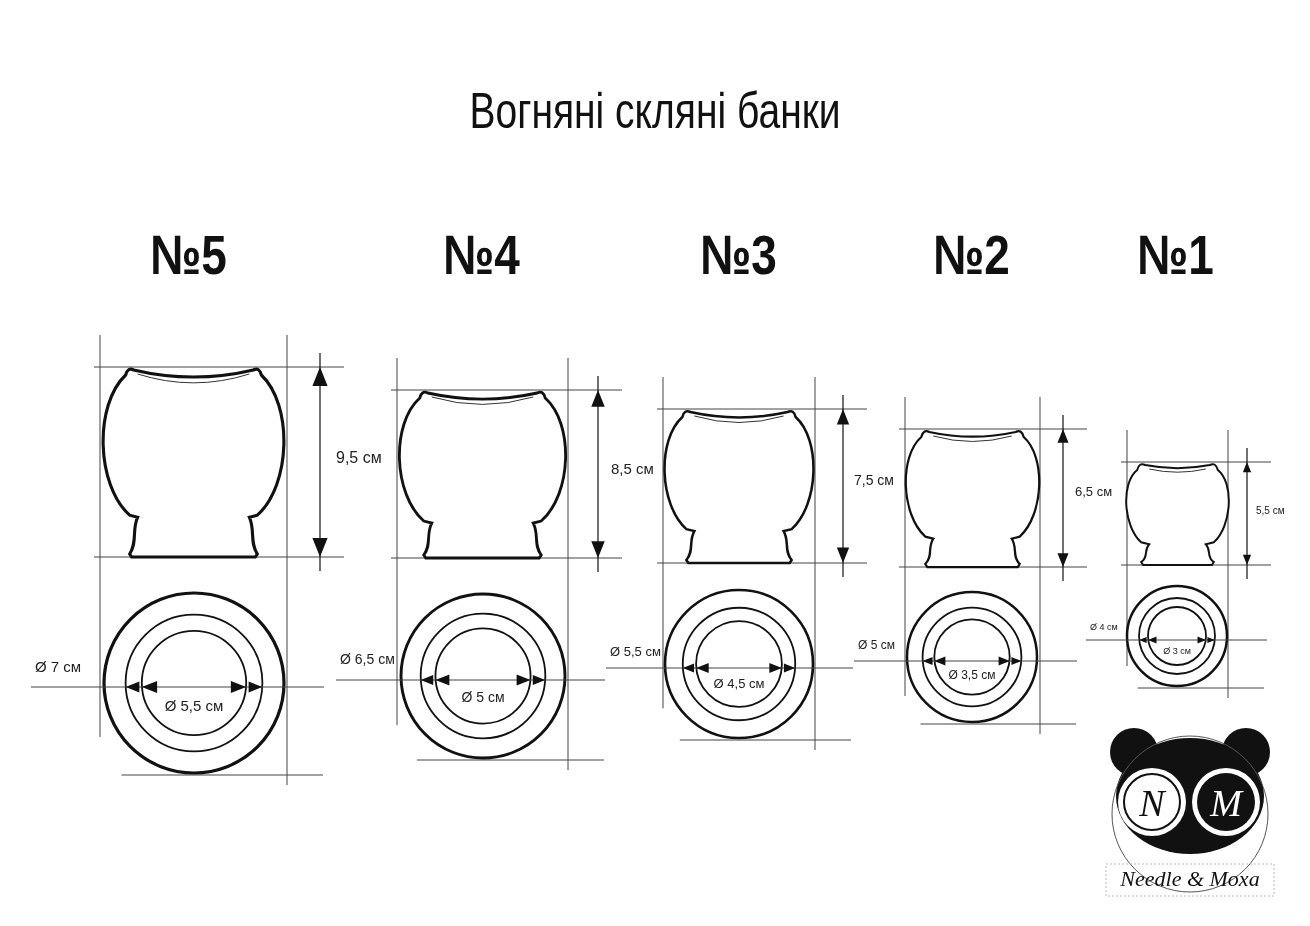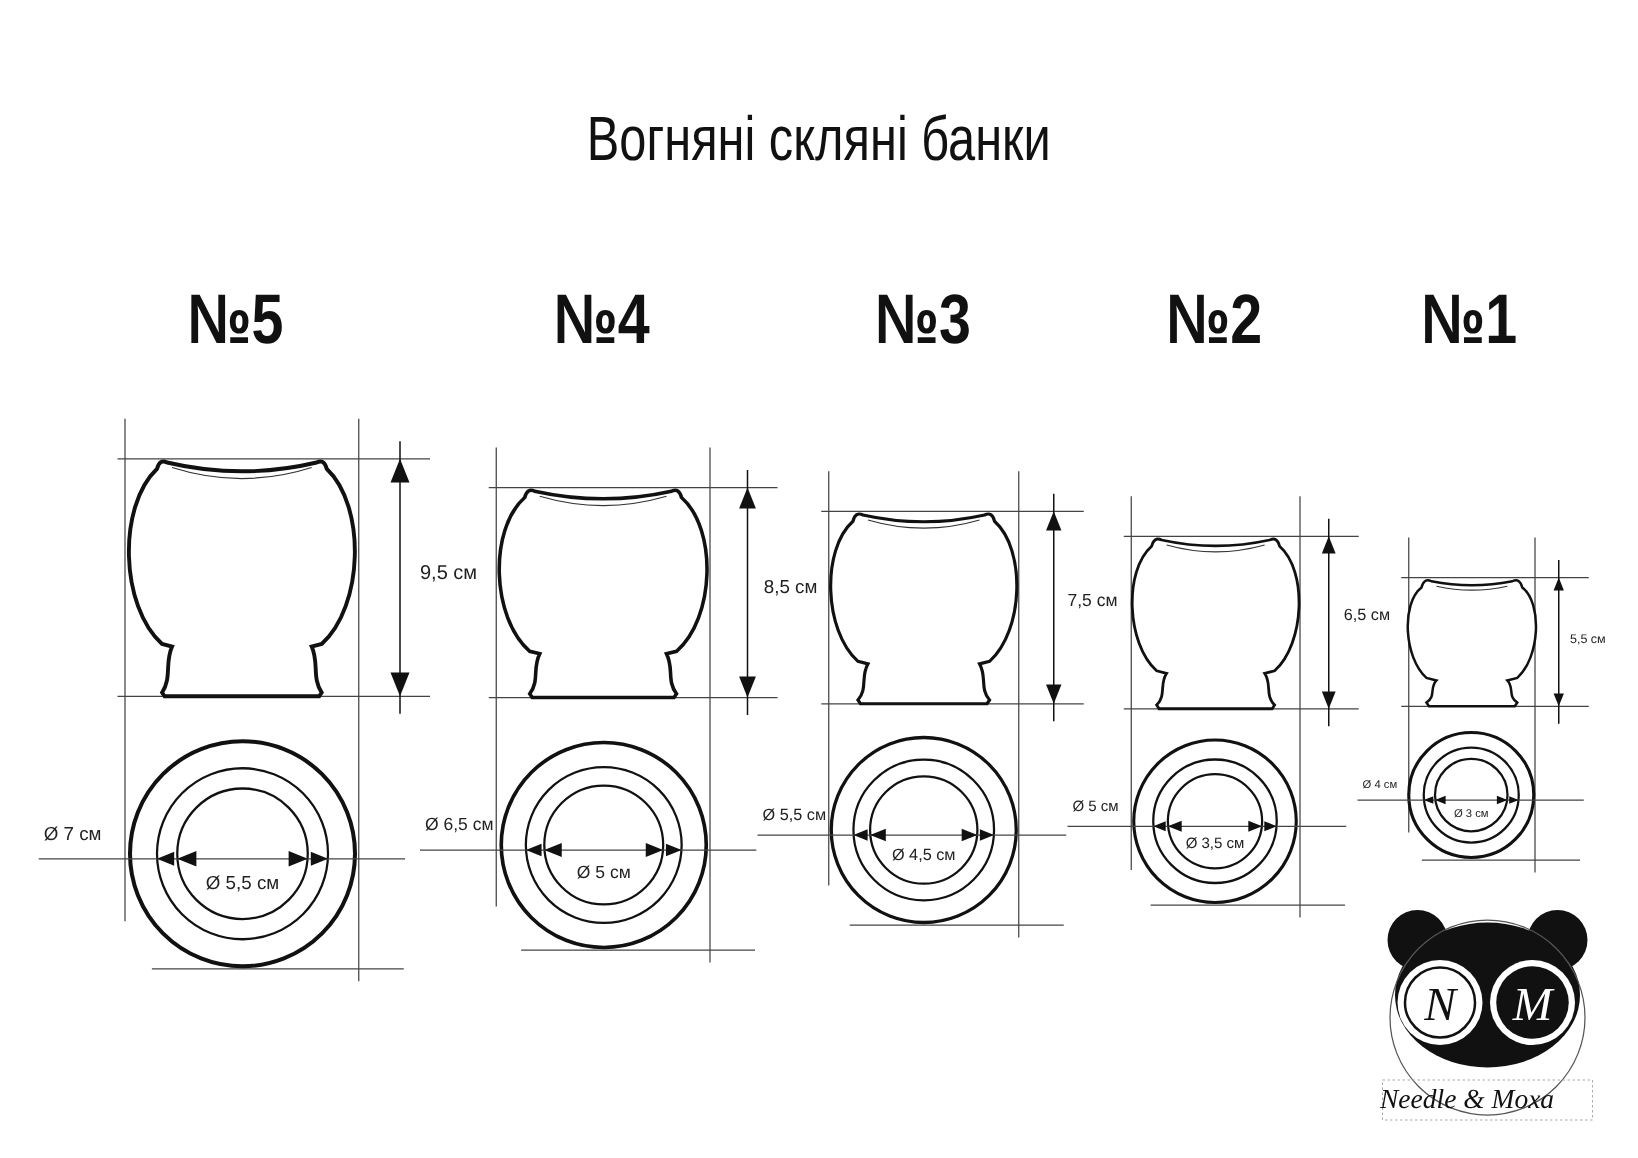--- a/index.html
+++ b/index.html
@@ -2,21 +2,21 @@
 <html><head>
 <meta charset="utf-8">
 <style>
   html,body{margin:0;padding:0;background:#fff;}
   body{width:1310px;height:926px;position:relative;overflow:hidden;font-family:"Liberation Sans",sans-serif;color:#111;}
   .title{position:absolute;left:0;width:1310px;top:82px;text-align:center;font-size:50px;transform:scaleX(0.78);letter-spacing:0px;color:#111;}
   .num{position:absolute;top:222px;font-size:56px;font-weight:bold;transform:scaleX(0.82);transform-origin:left top;color:#111;}
   svg#draw{position:absolute;left:0;top:0;}
   .lbl{font-family:"Liberation Sans",sans-serif;fill:#222;}
   .logo{position:absolute;left:1104px;top:718px;width:172px;height:180px;}
-  .logo-text{position:absolute;left:1104px;top:866px;width:172px;font-family:"Liberation Serif",serif;font-size:22px;font-style:italic;color:#111;}
+  .logo-text{position:absolute;left:1104px;top:866px;width:172px;text-align:center;font-family:"Liberation Serif",serif;font-size:22px;font-style:italic;color:#111;}
 </style>
 </head>
 <body>
 
 <div class="title">Вогняні скляні банки</div>
 
 <div class="num" style="left:150px">№5</div>
 <div class="num" style="left:443px">№4</div>
 <div class="num" style="left:700px">№3</div>
 <div class="num" style="left:933px">№2</div>

